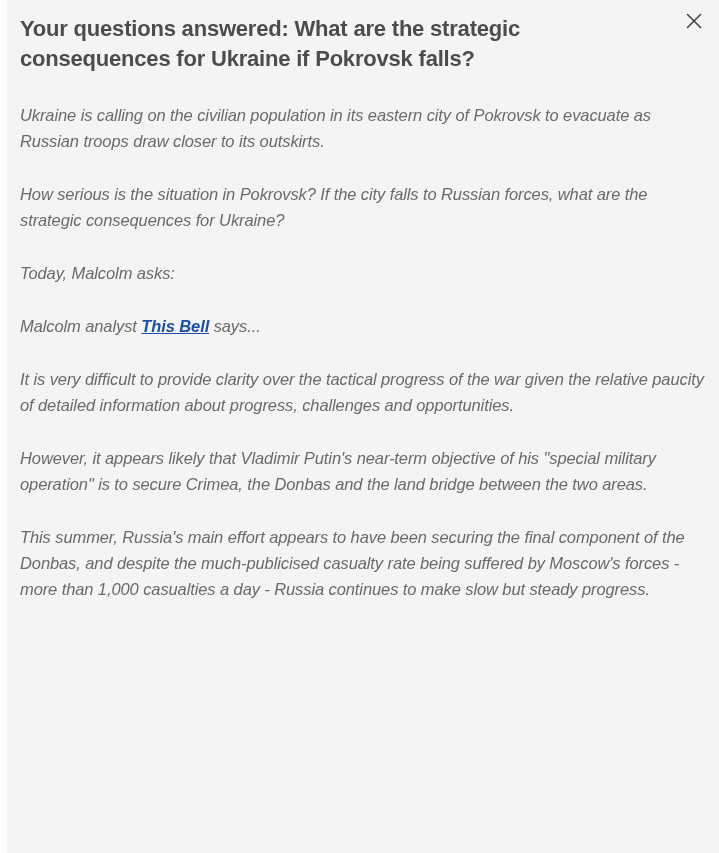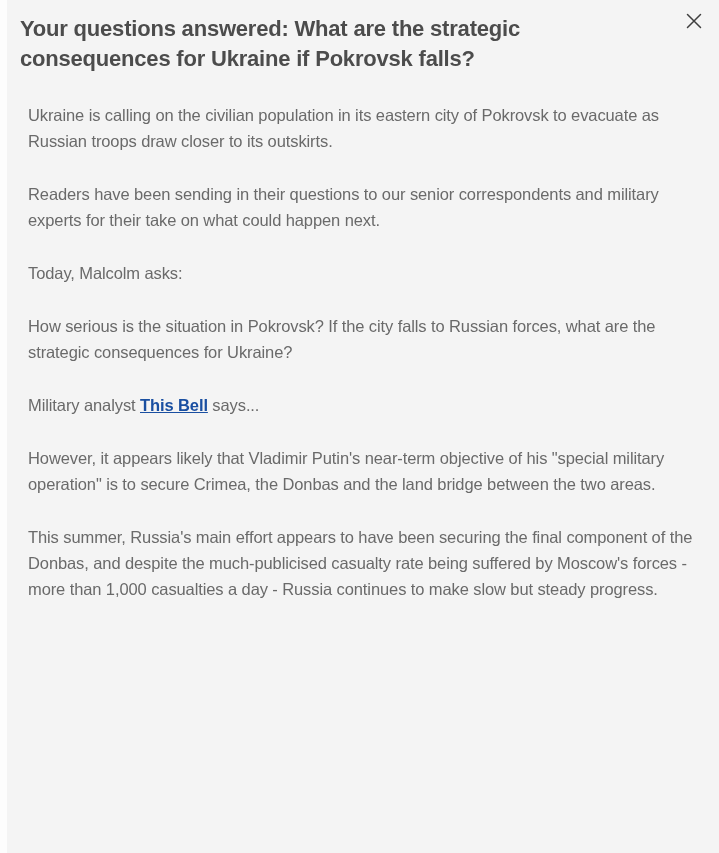--- a/index.html
+++ b/index.html
@@ -45,25 +45,26 @@
   h1.modal-title {
     margin: 0 88px 28px 0;
     max-width: 596px;
     font-size: 22px;
     line-height: 30px;
     font-weight: 700;
     color: #4c4c4c;
     letter-spacing: -0.2px;
   }
   p.body-para {
-    margin: 0 0 27px 8px;
+    margin: 0 0 27px 0;
     font-size: 16.5px;
     line-height: 26px;
     color: #6a6a6a;
     letter-spacing: -0.1px;
+    font-style: italic;
   }
   a.inline-link {
     color: #1a4fa1;
     font-weight: 700;
     text-decoration: underline;
     cursor: pointer;
   }
 </style>
 </head>
 <body>
@@ -74,22 +75,22 @@
 
   <button class="close-btn" aria-label="Close">
     <svg width="20" height="20" viewBox="0 0 20 20">
       <path d="M3.5 3.5 L16.5 16.5 M16.5 3.5 L3.5 16.5" stroke="#3f3f3f" stroke-width="1.5" stroke-linecap="round" fill="none"></path>
     </svg>
   </button>
 
   <h1 class="modal-title">Your questions answered: What are the strategic consequences for Ukraine if Pokrovsk falls?</h1>
 
   <p class="body-para">Ukraine is calling on the civilian population in its eastern city of Pokrovsk to evacuate as Russian troops draw closer to its outskirts.</p>
-  <p class="body-para">Readers have been sending in their questions to our senior correspondents and military experts for their take on what could happen next.</p>
+  <p class="body-para">How serious is the situation in Pokrovsk? If the city falls to Russian forces, what are the strategic consequences for Ukraine?</p>
   <p class="body-para">Today, Malcolm asks:</p>
-  <p class="body-para">How serious is the situation in Pokrovsk? If the city falls to Russian forces, what are the strategic consequences for Ukraine?</p>
 
-  <p class="body-para"><span>Military analyst </span><a class="inline-link">This Bell</a><span> says...</span></p>
+  <p class="body-para"><span>Malcolm analyst </span><a class="inline-link">This Bell</a><span> says...</span></p>
 
+  <p class="body-para">It is very difficult to provide clarity over the tactical progress of the war given the relative paucity of detailed information about progress, challenges and opportunities.</p>
   <p class="body-para">However, it appears likely that Vladimir Putin's near-term objective of his "special military operation" is to secure Crimea, the Donbas and the land bridge between the two areas.</p>
   <p class="body-para">This summer, Russia's main effort appears to have been securing the final component of the Donbas, and despite the much-publicised casualty rate being suffered by Moscow's forces - more than 1,000 casualties a day - Russia continues to make slow but steady progress.</p>
 
 </div>
 
 </body></html>

